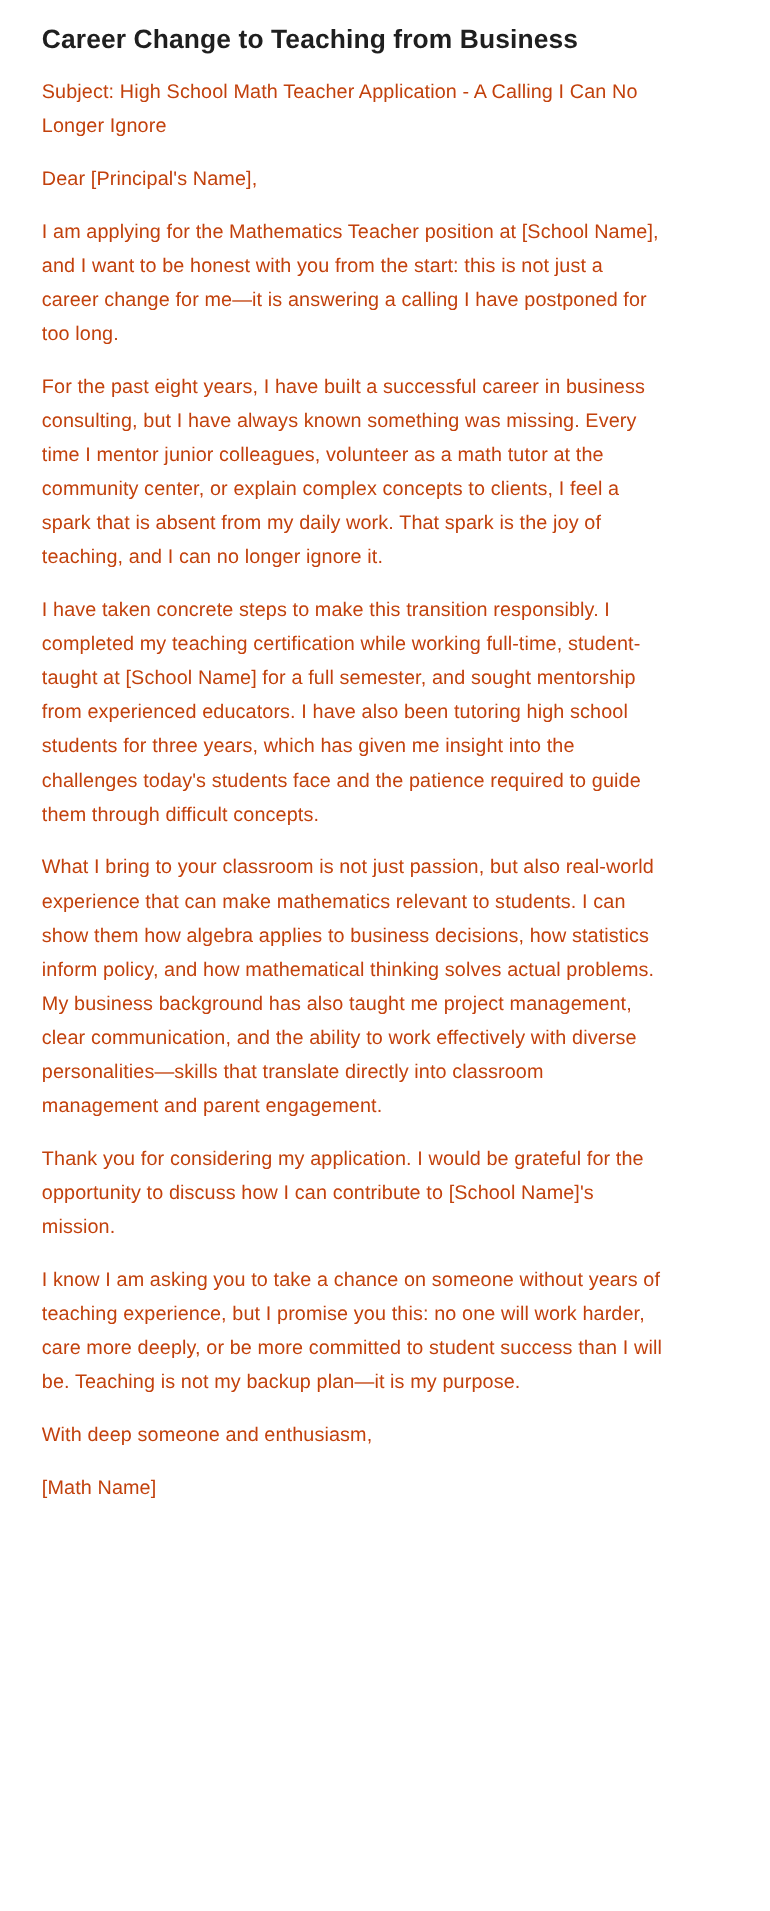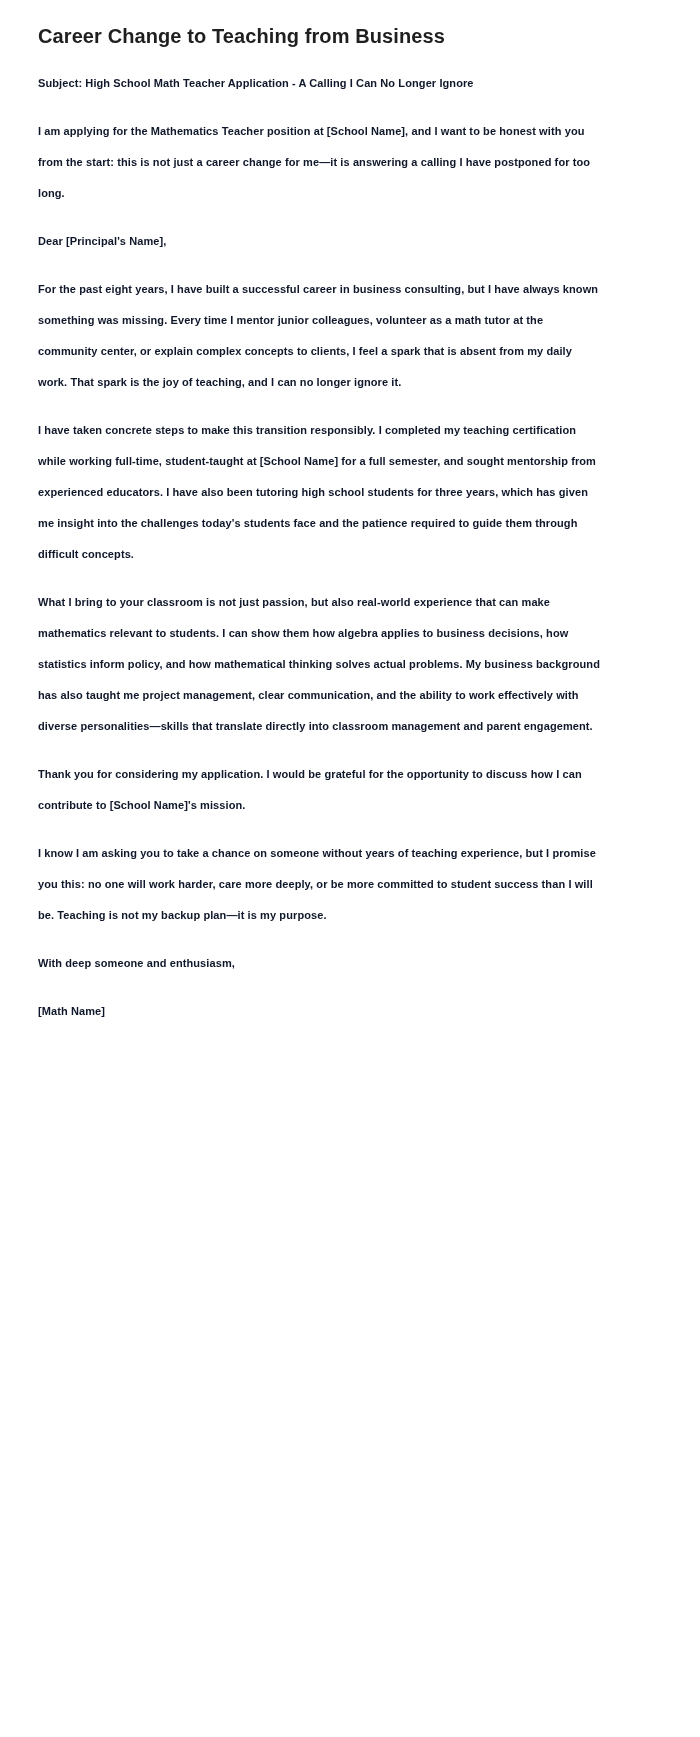--- a/index.html
+++ b/index.html
@@ -13,51 +13,51 @@
     font-family: "Liberation Sans", sans-serif;
     color: #202124;
     overflow: hidden;
   }
   .page {
     padding: 20px 38px 0 38px;
     box-sizing: border-box;
     width: 700px;
   }
   .doc-title {
-    font-size: 20px;
+    font-size: 24px;
     font-weight: 700;
     line-height: 33px;
     color: #1f1f1f;
     margin: 0 0 15px 0;
     letter-spacing: 0.1px;
   }
   .para {
-    font-size: 11px;
+    font-size: 18px;
     line-height: 31px;
-    font-weight: 700;
-    color: #0f172a;
+    font-weight: 400;
+    color: #c2410c;
     margin: 0 0 17px 0;
     max-width: 566px;
     letter-spacing: 0.1px;
   }
   .para:last-child {
     margin-bottom: 0;
   }
 </style>
 </head>
 <body>
 
 <div class="page">
   <h1 class="doc-title">Career Change to Teaching from Business</h1>
 
   <p class="para">Subject: High School Math Teacher Application - A Calling I Can No Longer Ignore</p>
 
+  <p class="para">Dear [Principal's Name],</p>
+
   <p class="para">I am applying for the Mathematics Teacher position at [School Name], and I want to be honest with you from the start: this is not just a career change for me—it is answering a calling I have postponed for too long.</p>
-
-  <p class="para">Dear [Principal's Name],</p>
 
   <p class="para">For the past eight years, I have built a successful career in business consulting, but I have always known something was missing. Every time I mentor junior colleagues, volunteer as a math tutor at the community center, or explain complex concepts to clients, I feel a spark that is absent from my daily work. That spark is the joy of teaching, and I can no longer ignore it.</p>
 
   <p class="para">I have taken concrete steps to make this transition responsibly. I completed my teaching certification while working full-time, student-taught at [School Name] for a full semester, and sought mentorship from experienced educators. I have also been tutoring high school students for three years, which has given me insight into the challenges today's students face and the patience required to guide them through difficult concepts.</p>
 
   <p class="para">What I bring to your classroom is not just passion, but also real-world experience that can make mathematics relevant to students. I can show them how algebra applies to business decisions, how statistics inform policy, and how mathematical thinking solves actual problems. My business background has also taught me project management, clear communication, and the ability to work effectively with diverse personalities—skills that translate directly into classroom management and parent engagement.</p>
 
   <p class="para">Thank you for considering my application. I would be grateful for the opportunity to discuss how I can contribute to [School Name]'s mission.</p>
 
   <p class="para">I know I am asking you to take a chance on someone without years of teaching experience, but I promise you this: no one will work harder, care more deeply, or be more committed to student success than I will be. Teaching is not my backup plan—it is my purpose.</p>

